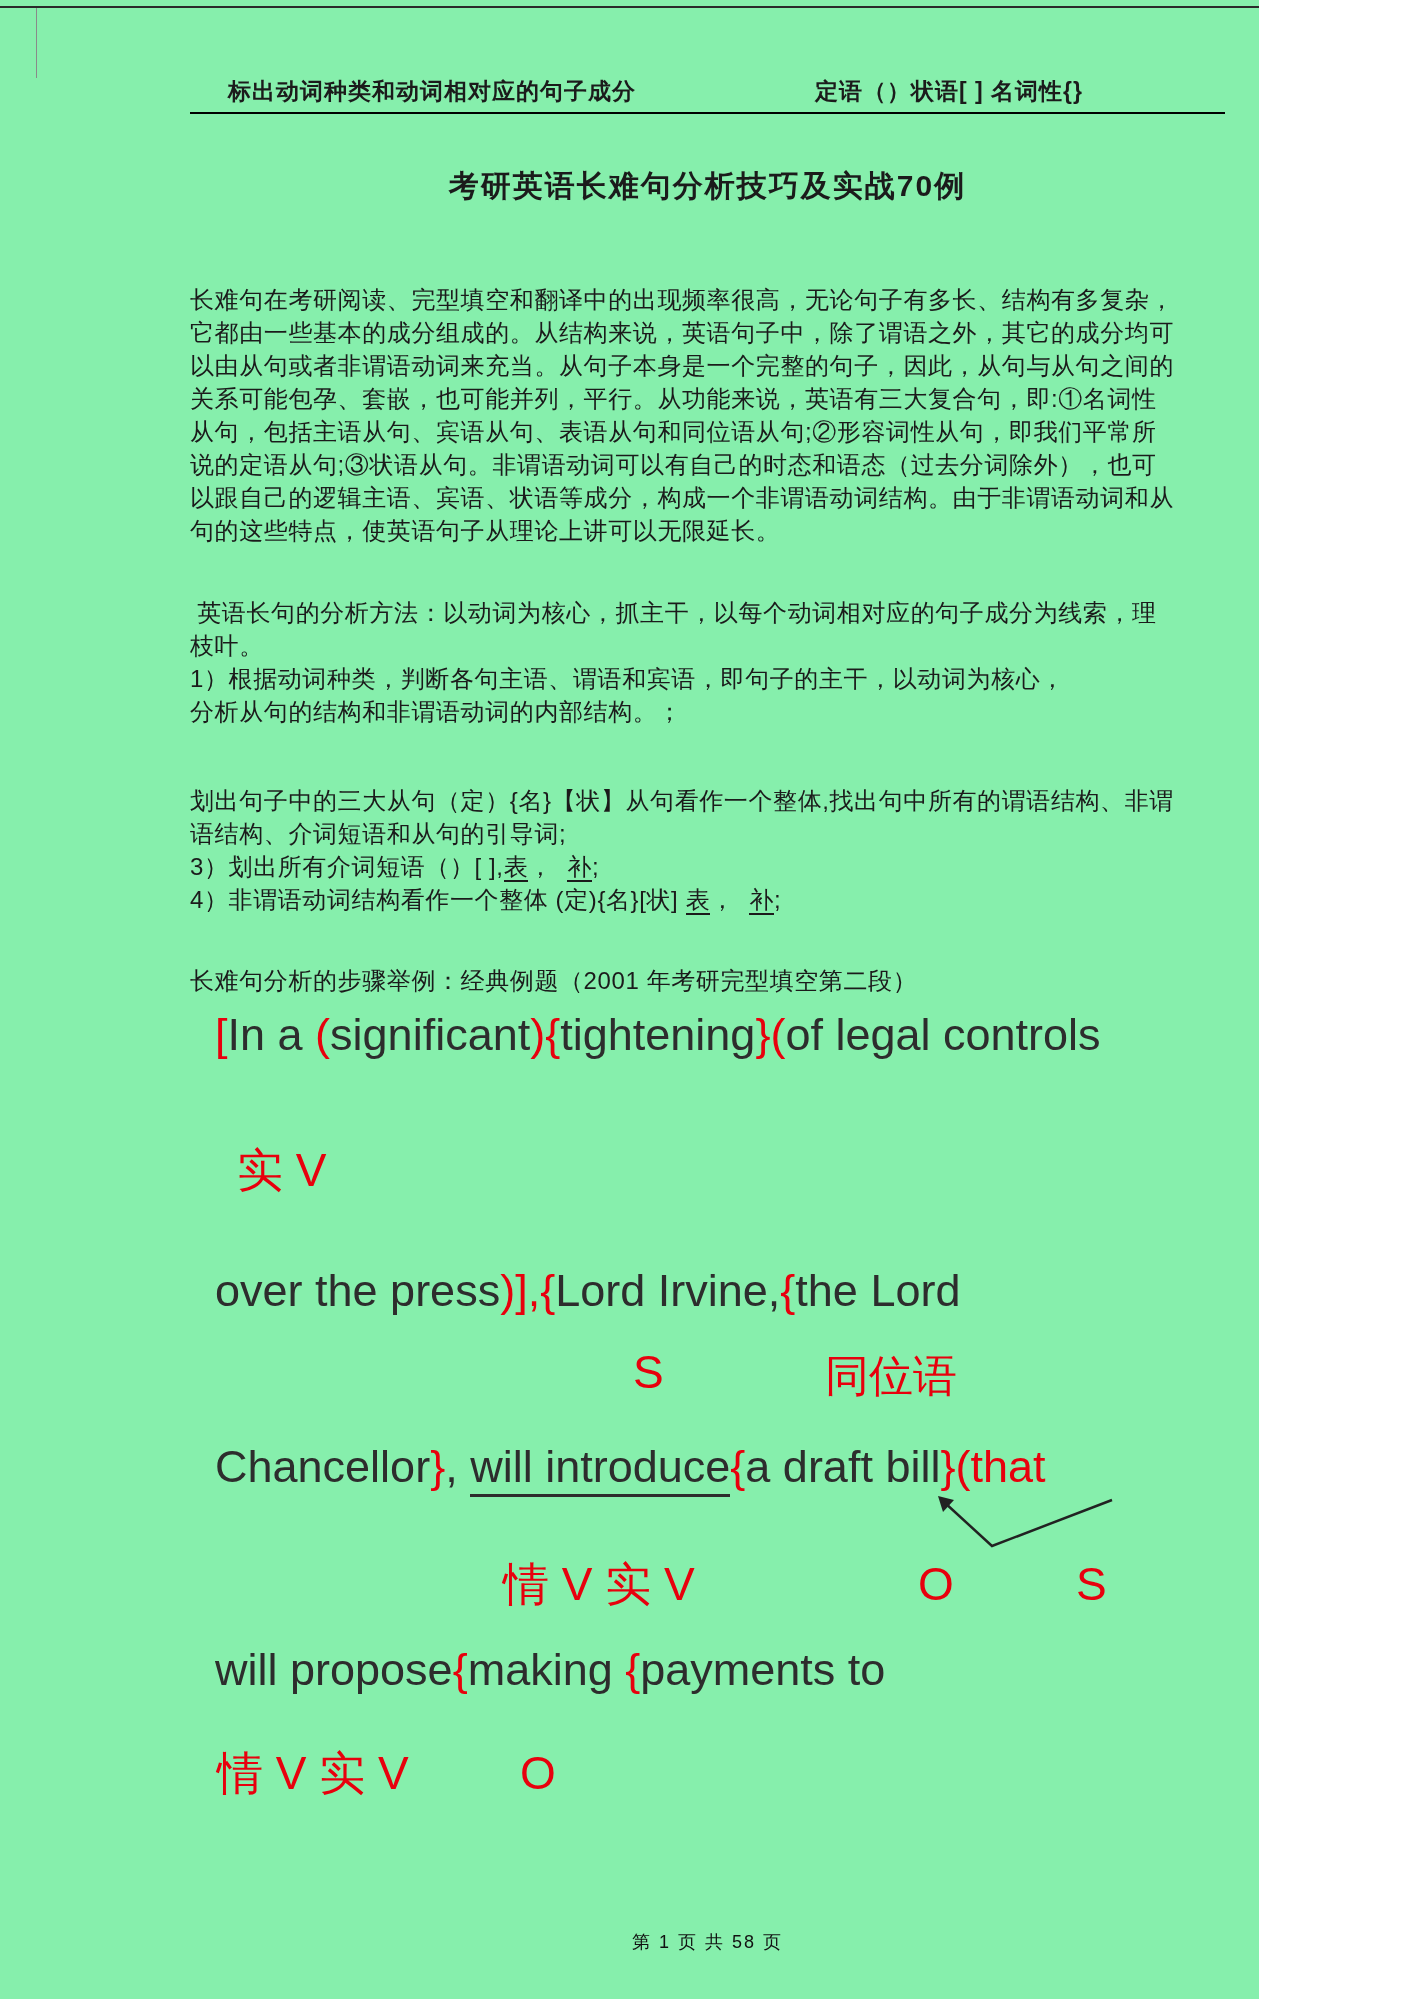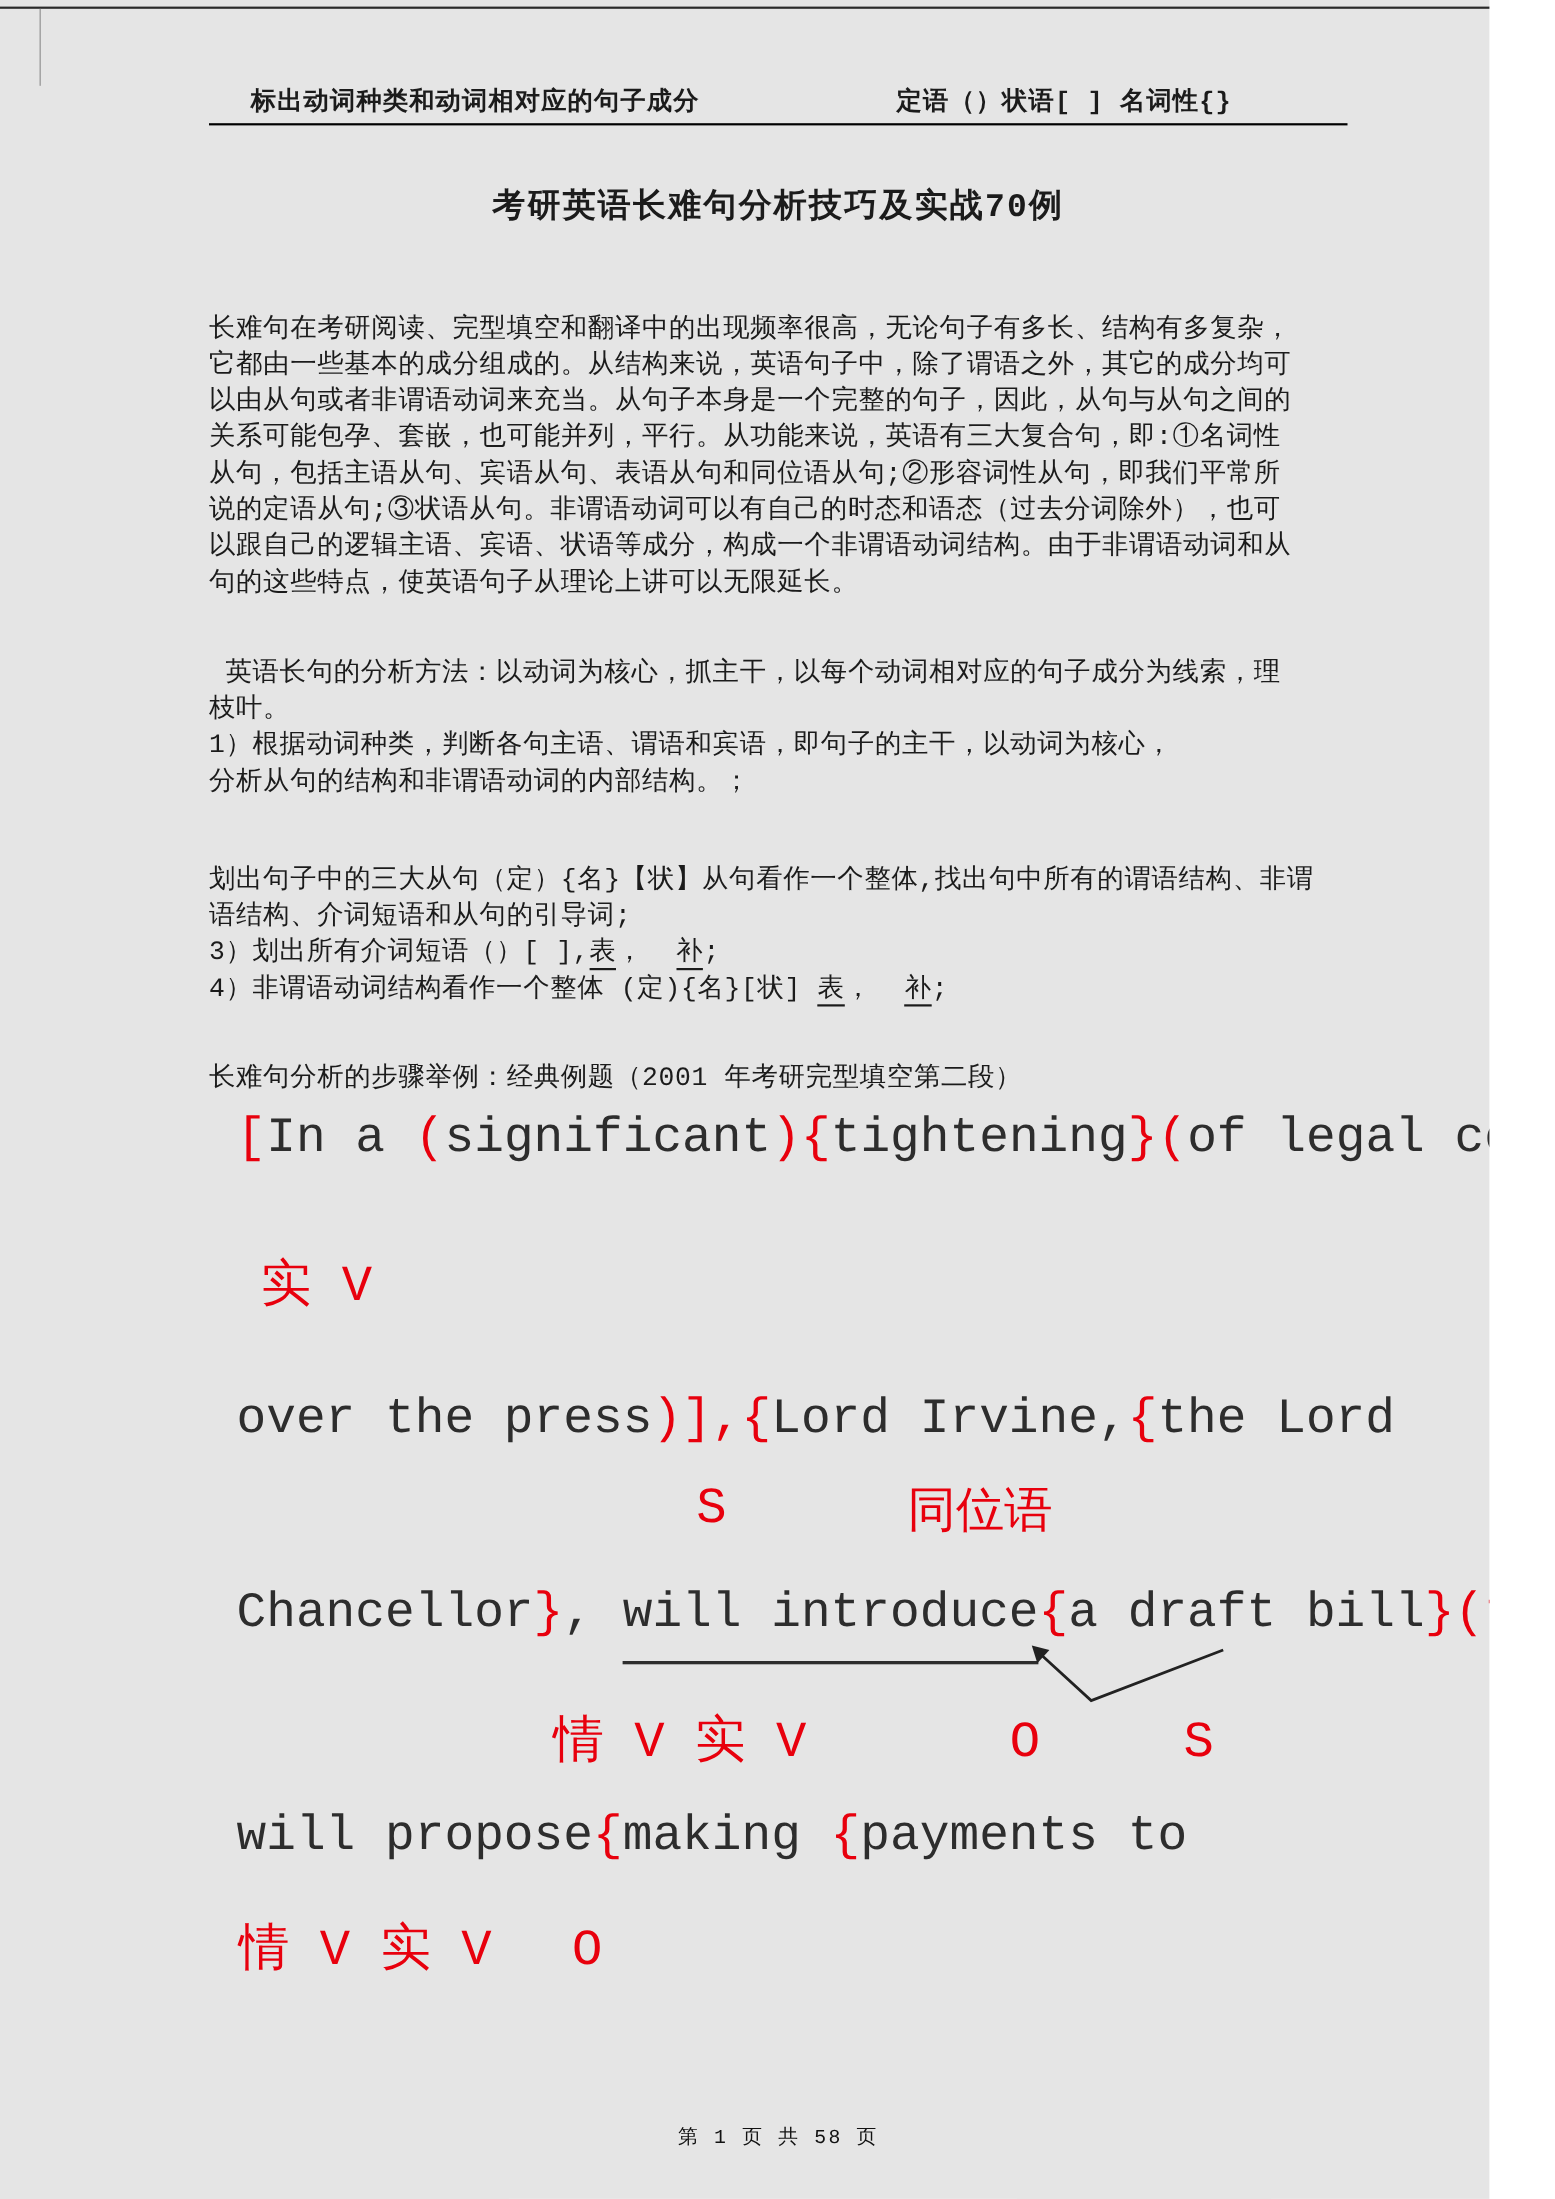--- a/index.html
+++ b/index.html
@@ -1,20 +1,20 @@
 <!DOCTYPE html>
 <html><head>
 <meta charset="utf-8">
 <style>
   html,body { margin:0; padding:0; background:#ffffff; }
   .page {
     position:relative;
-    width:1354px; height:1999px;
-    background:#e5e5e5;
-    font-family:Liberation Mono, monospace;
+    width:1259px; height:1999px;
+    background:#86efac;
+    font-family:Liberation Sans, sans-serif;
     color:#1b1b1b;
     overflow:hidden;
   }
   
   .scan-top    { position:absolute; left:0; top:6px; width:1414px; height:2px; background:#2a2a2a; }
   .scan-left   { position:absolute; left:36px;  top:8px; width:1px; height:70px; background:#8a8a8a; }
   .scan-right  { position:absolute; left:1392px; top:8px; width:1px; height:70px; background:#8a8a8a; }
 
   .hdr-left  { position:absolute; left:228px; top:76px; font-size:23px; font-weight:bold; letter-spacing:1px; white-space:pre; }
   .hdr-right { position:absolute; left:815px; top:76px; font-size:23px; font-weight:bold; letter-spacing:1px; white-space:pre; }
@@ -28,21 +28,21 @@
   .tline { white-space:pre; }
   .tline .ul { border-bottom:2px solid #1b1b1b; }
 
   .para-intro   { top:283px; }
   .para-method  { top:596px; }
   .para-steps   { top:784px; }
   .para-example { top:964px; }
 
   .bigline { position:absolute; left:215px; font-size:45px; color:#2d2d2d; white-space:pre; line-height:60px; }
   .bigline .red { color:#e8000d; }
-  .bigline .ul  { border-bottom:3px solid #2d2d2d; padding-bottom:18px; }
+  .bigline .ul  { border-bottom:3px solid #2d2d2d; padding-bottom:2px; }
   .big-1 { top:1005px; }
   .big-2 { top:1245px;margin-top:16px; }
   .big-3 { top:1437px; }
   .big-4 { top:1640px; }
 
   .ann { position:absolute; color:#e8000d; font-size:46px; line-height:56px; white-space:pre; }
   .ann-shi-v   { left:217px;  top:1142px;margin-left:20px; }
   .ann-s1      { left:633px;  top:1344px; }
   .ann-appos   { left:825px;  top:1348px; font-size:44px; }
   .ann-qvsv1   { left:503px;  top:1556px; }

